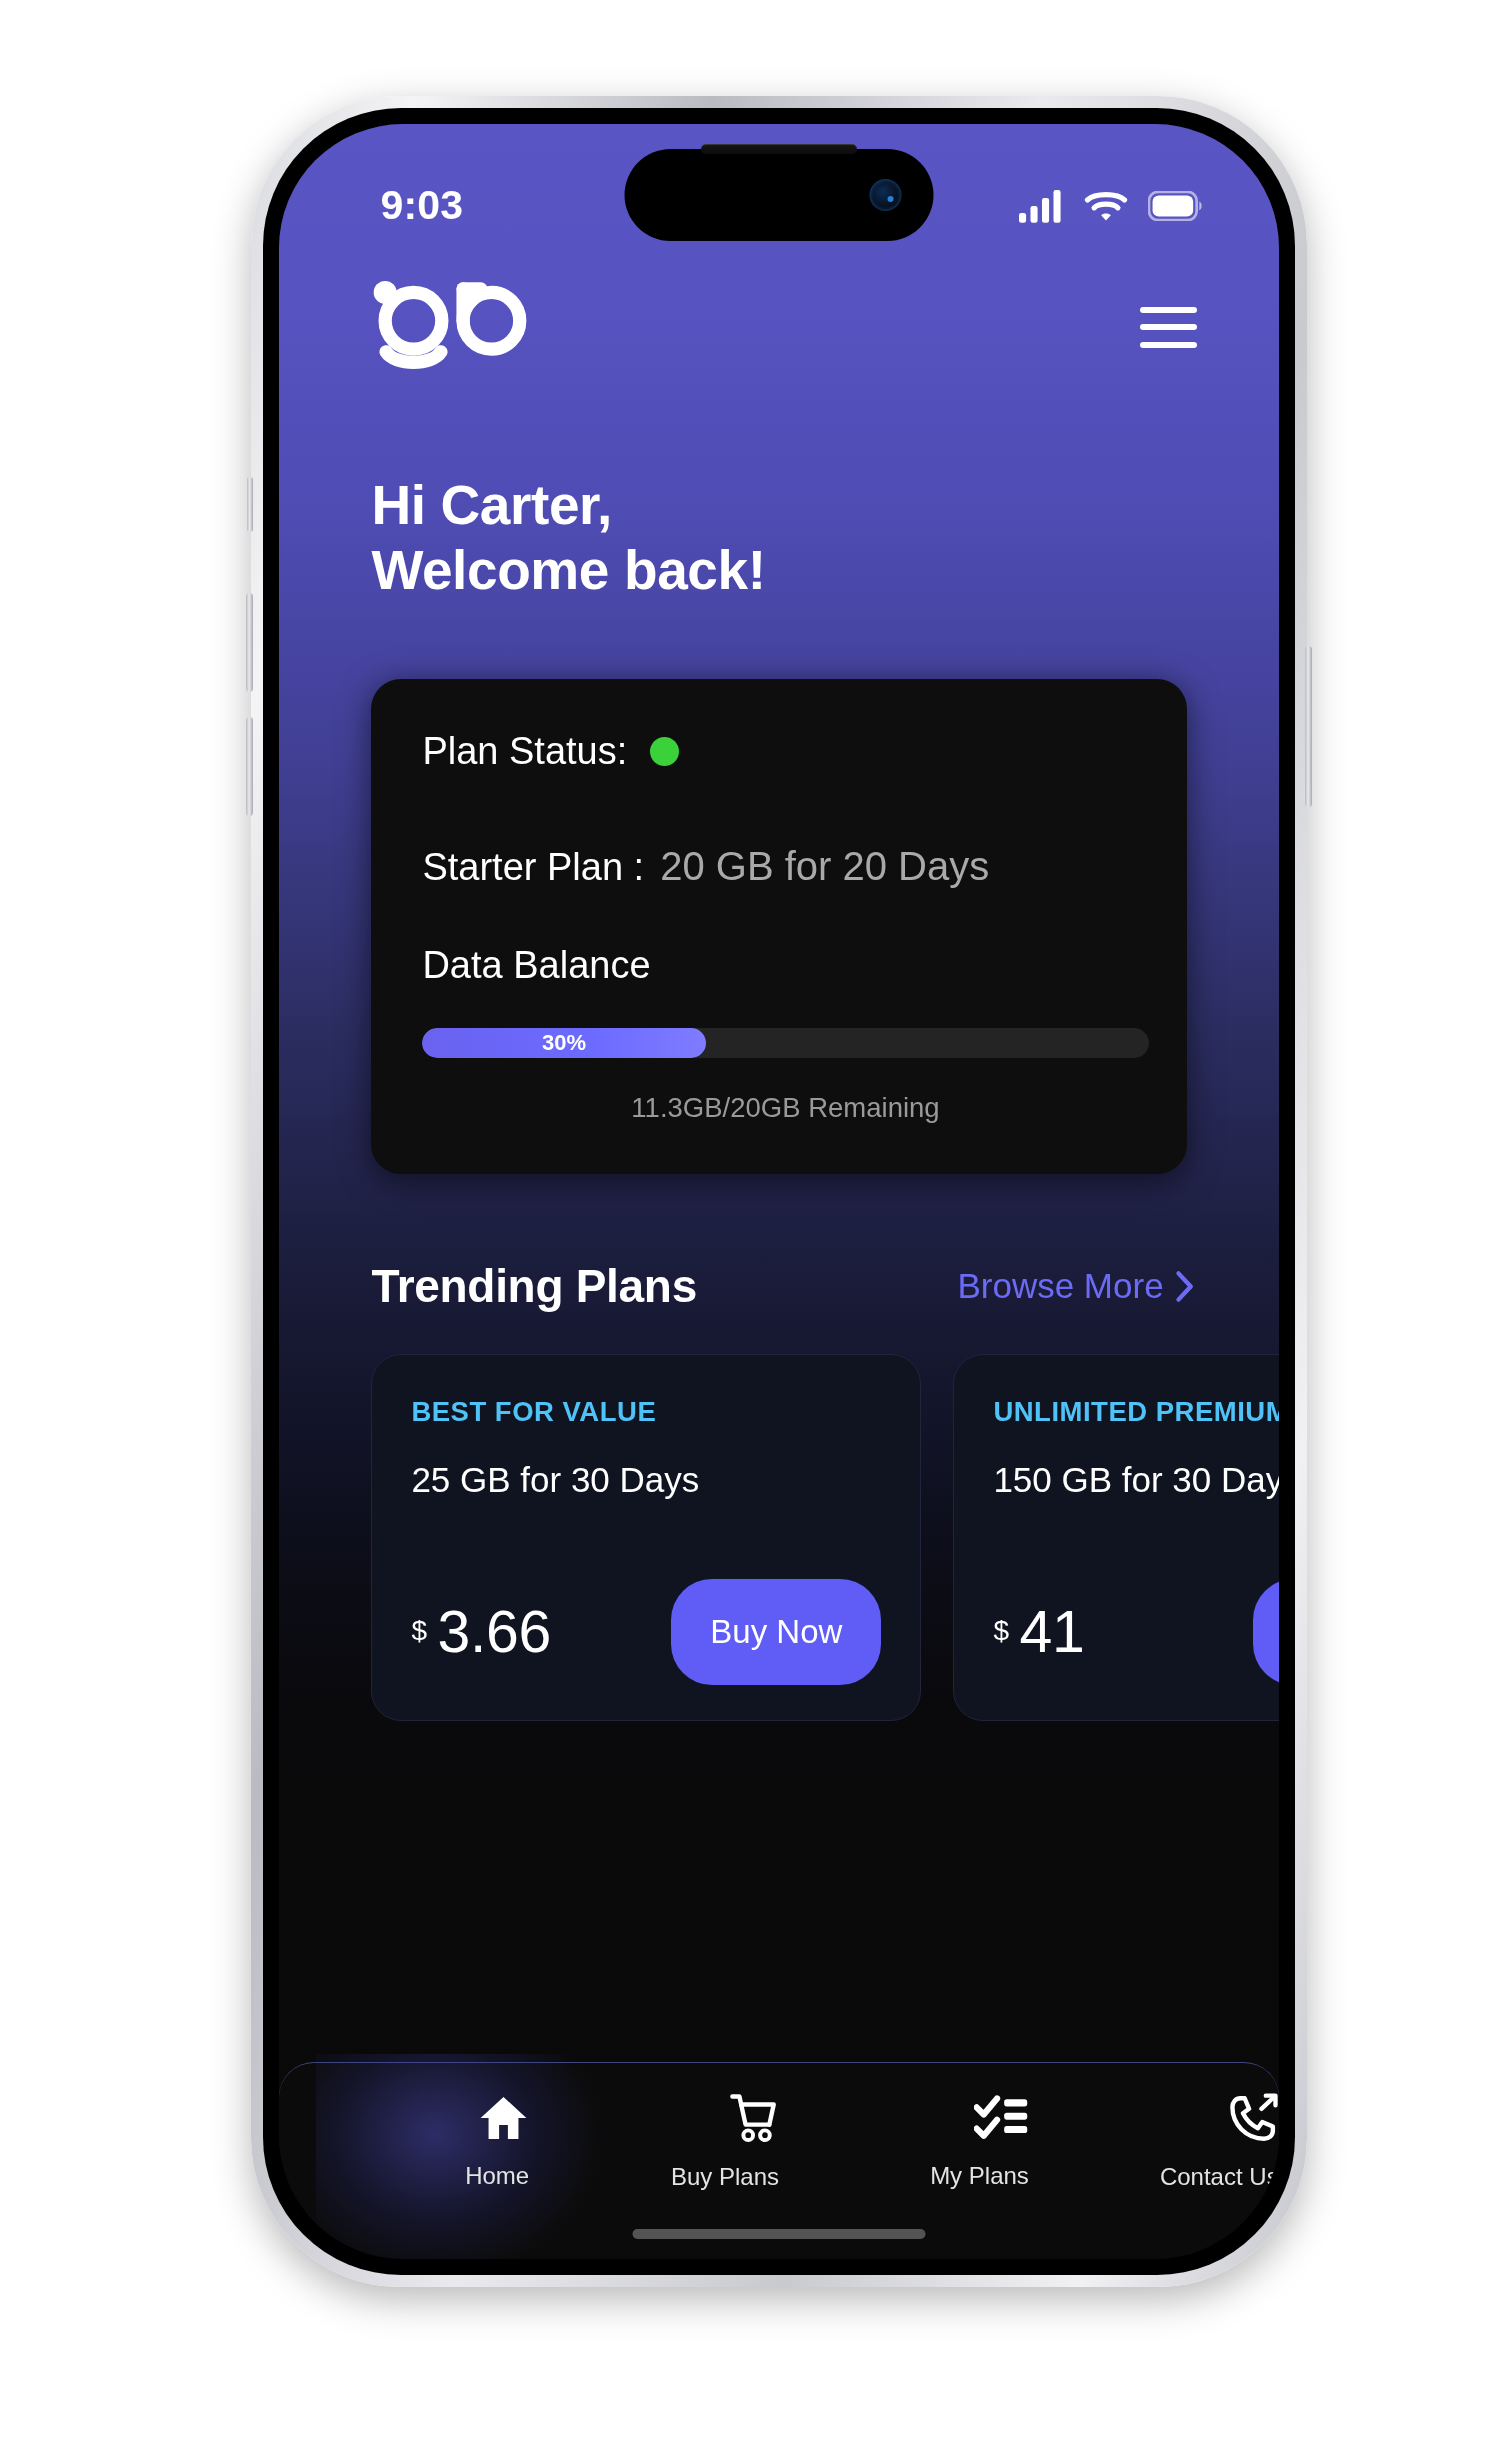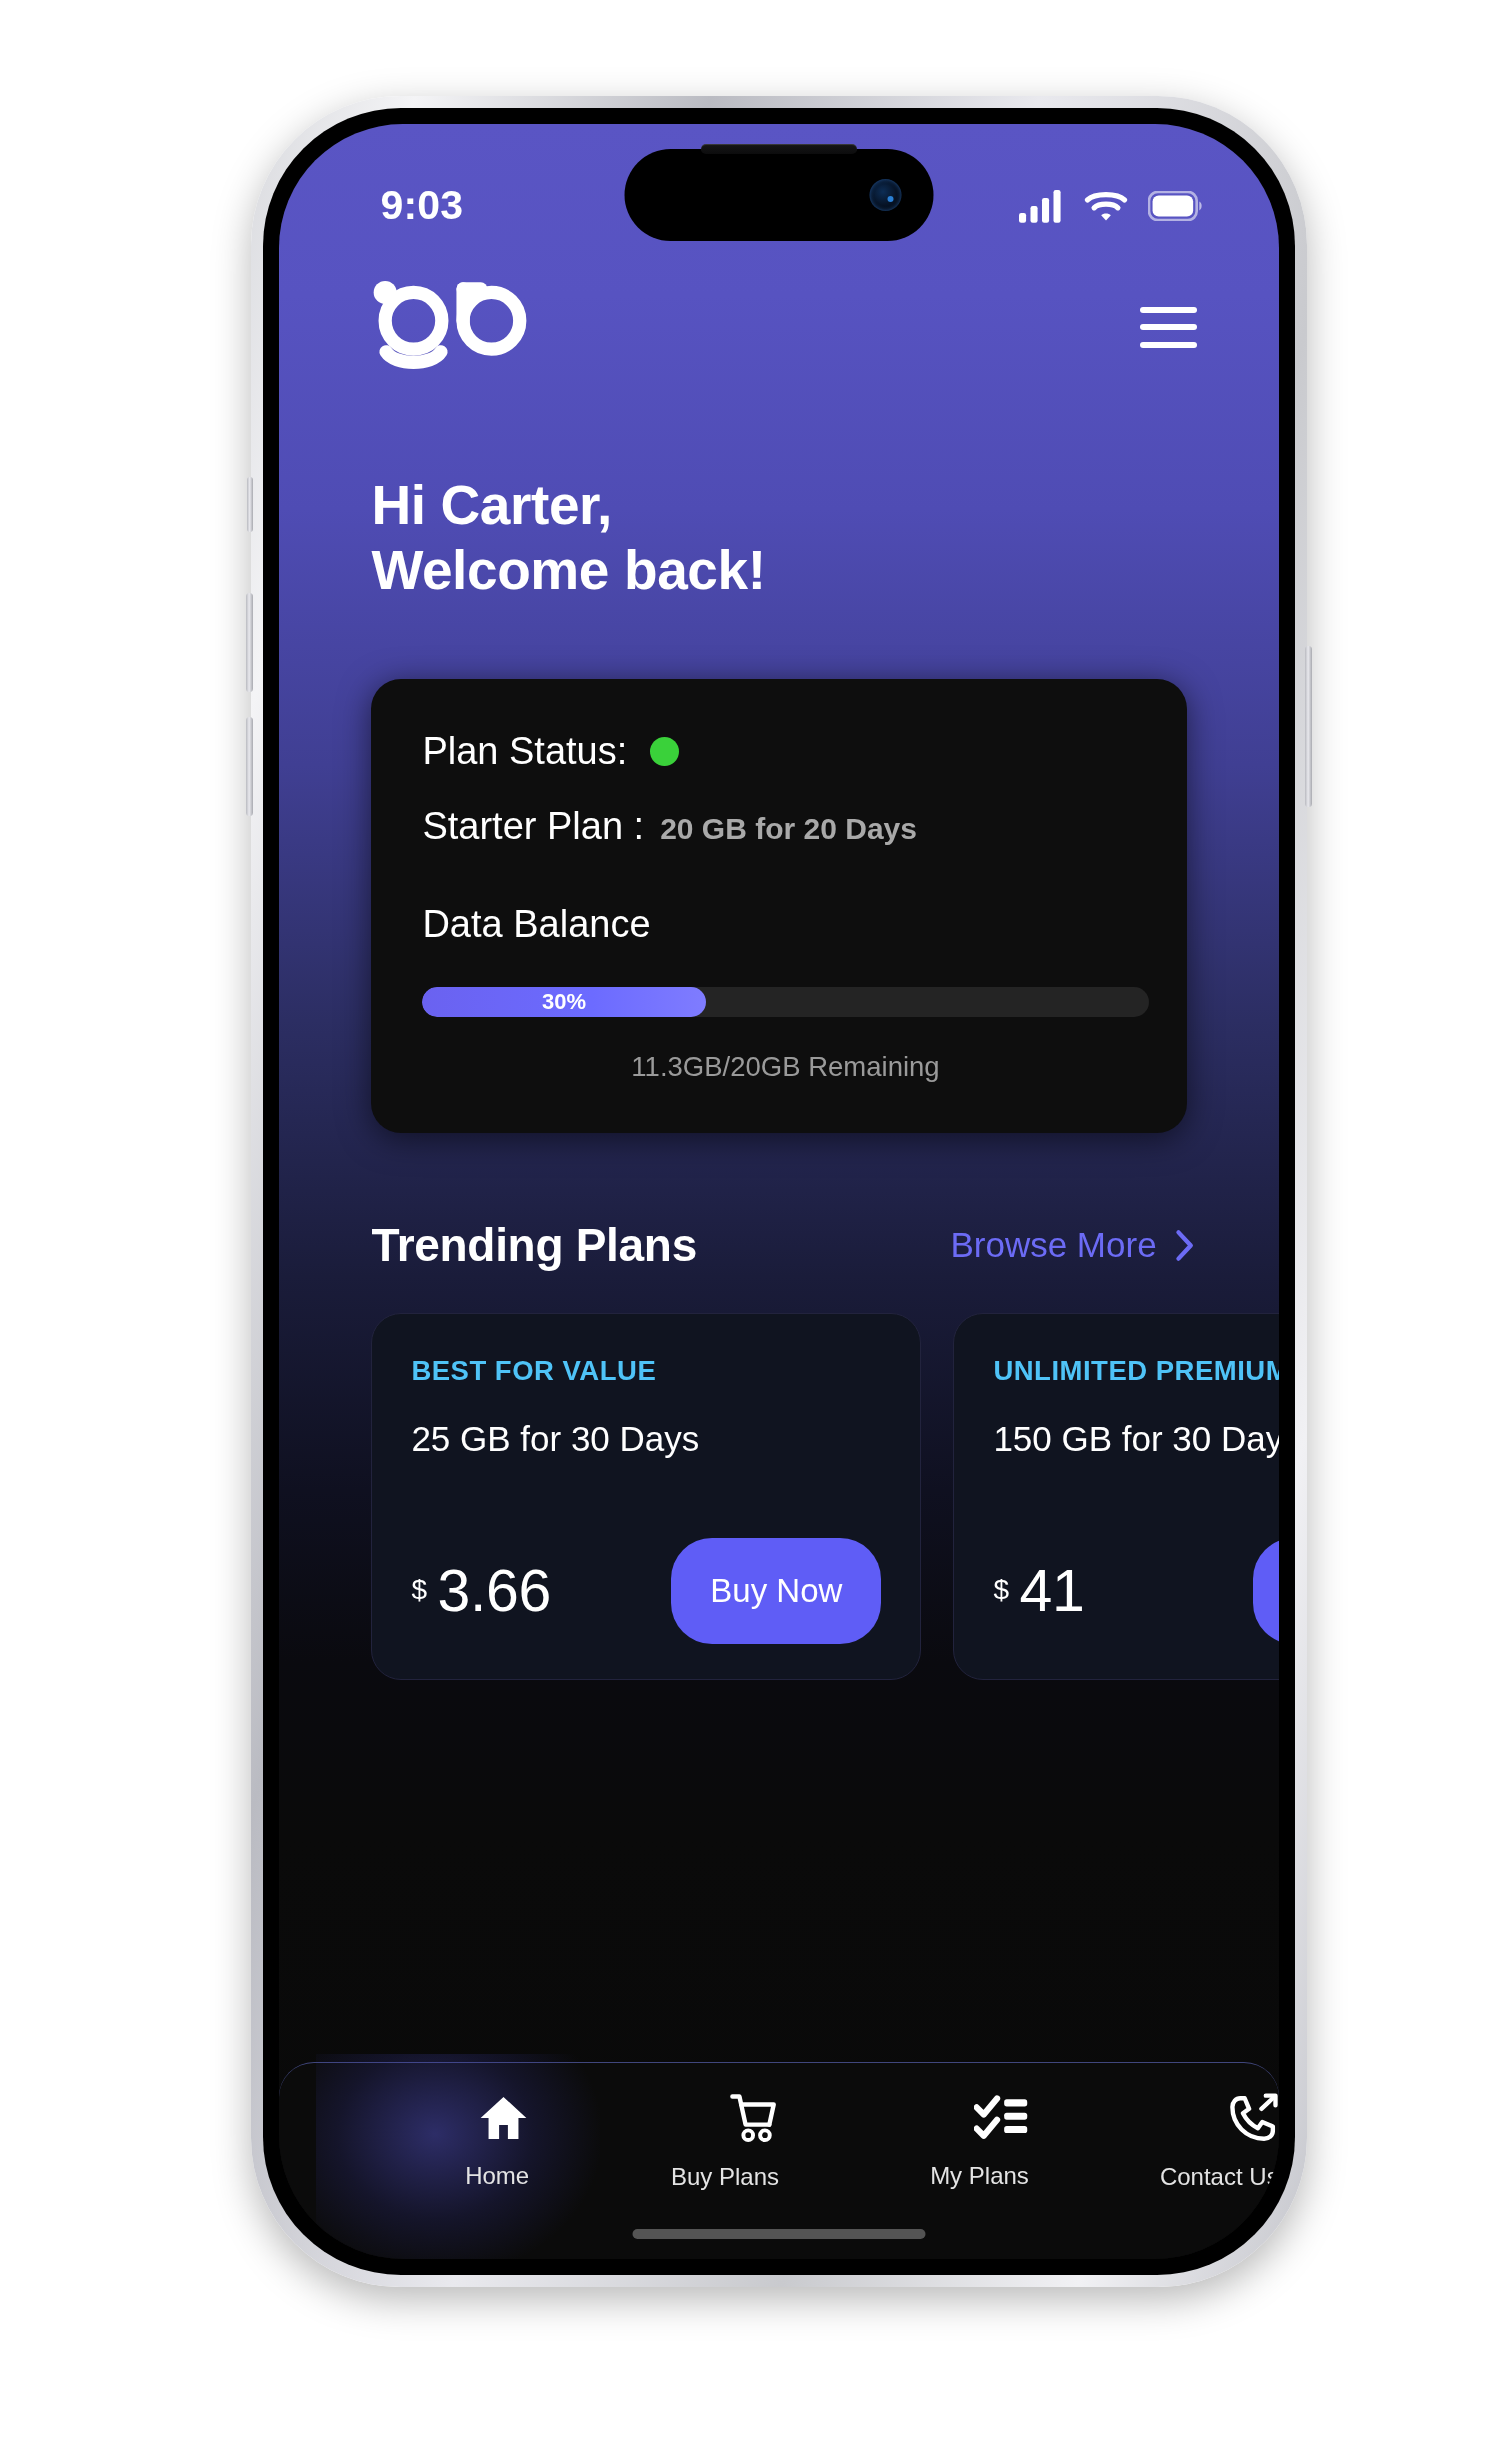--- a/index.html
+++ b/index.html
@@ -216,22 +216,23 @@
     gap: 16px;
     margin-top: 32px;
   }
   .plan-name {
     color: #ffffff;
     font-size: 38px;
     font-weight: 400;
   }
   .plan-detail {
     color: #a9a9a9;
-    font-size: 30px;
-    font-weight: 700;
+    font-size: 40px;
+    font-weight: 400;
+    margin-top: 39px;
   }
 
   .balance-title {
     margin-top: 55px;
     color: #ffffff;
     font-size: 38px;
     font-weight: 400;
   }
 
   .progress-track {
@@ -278,21 +279,21 @@
   }
   .trending-title {
     color: #ffffff;
     font-size: 46px;
     font-weight: 800;
     letter-spacing: -0.3px;
   }
   .browse-more {
     display: flex;
     align-items: center;
-    gap: 17px;
+    gap: 10px;
     color: #6c6bf5;
     font-size: 35px;
     font-weight: 500;
     cursor: pointer;
   }
   .chev { display: block; }
 
   
   .plans-row {
     flex: 0 0 auto;

